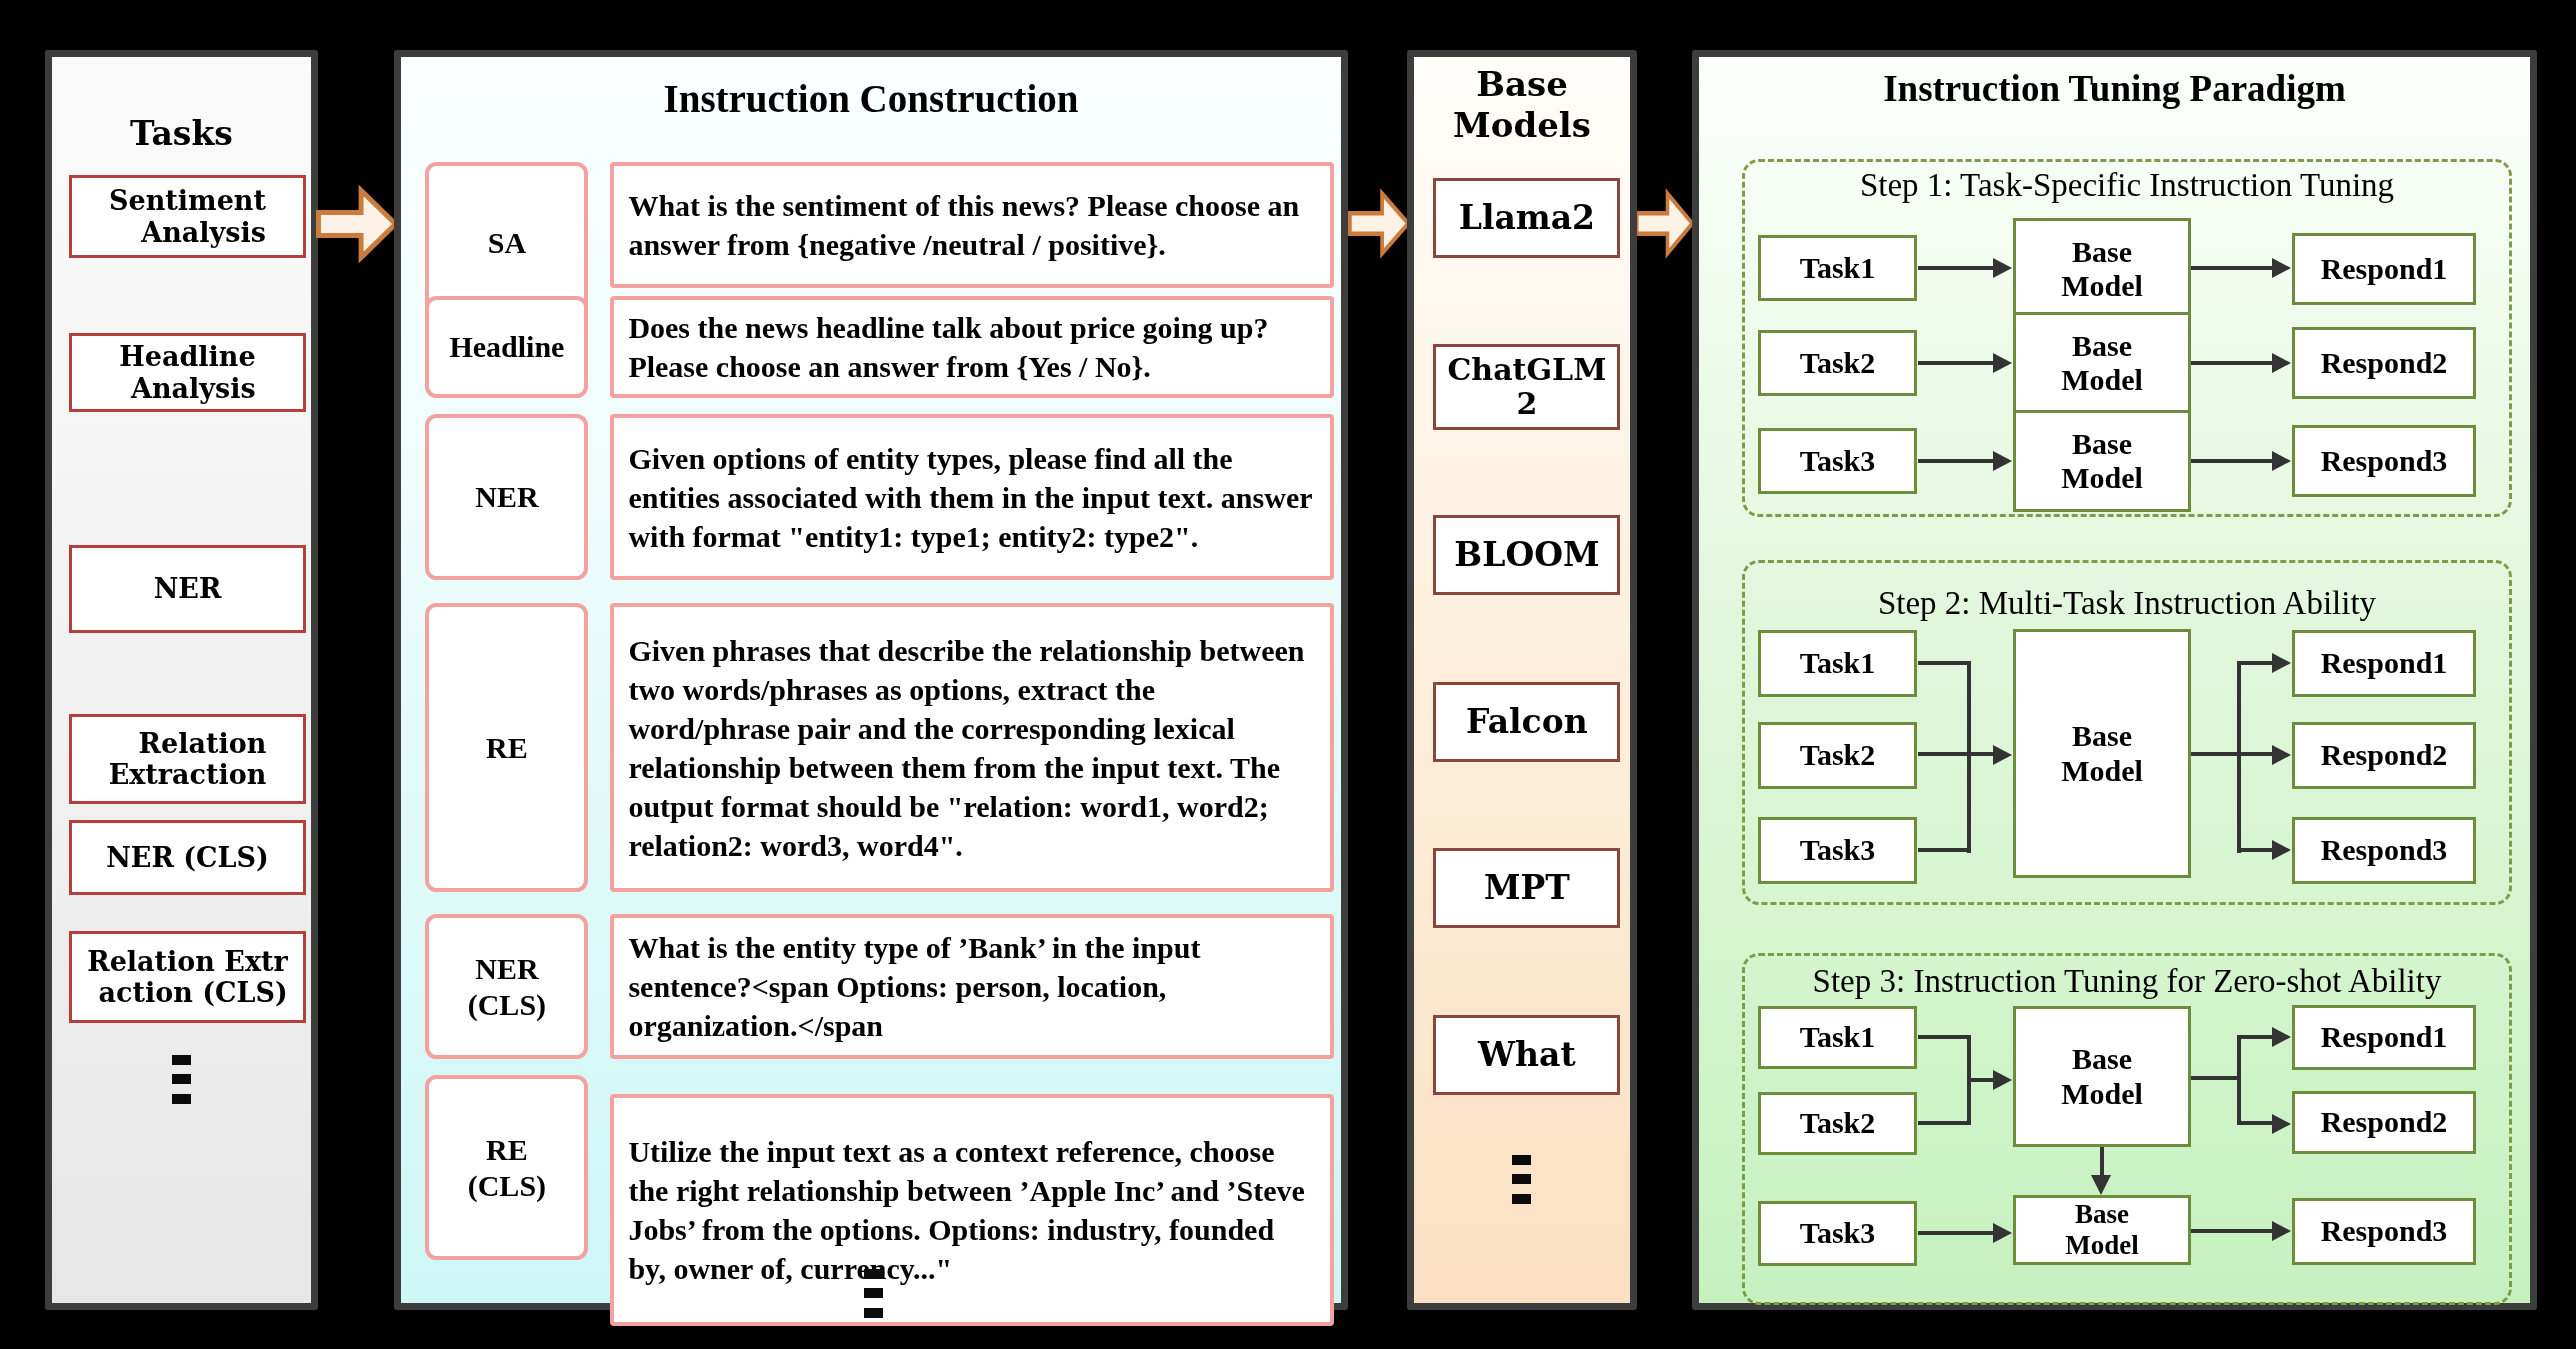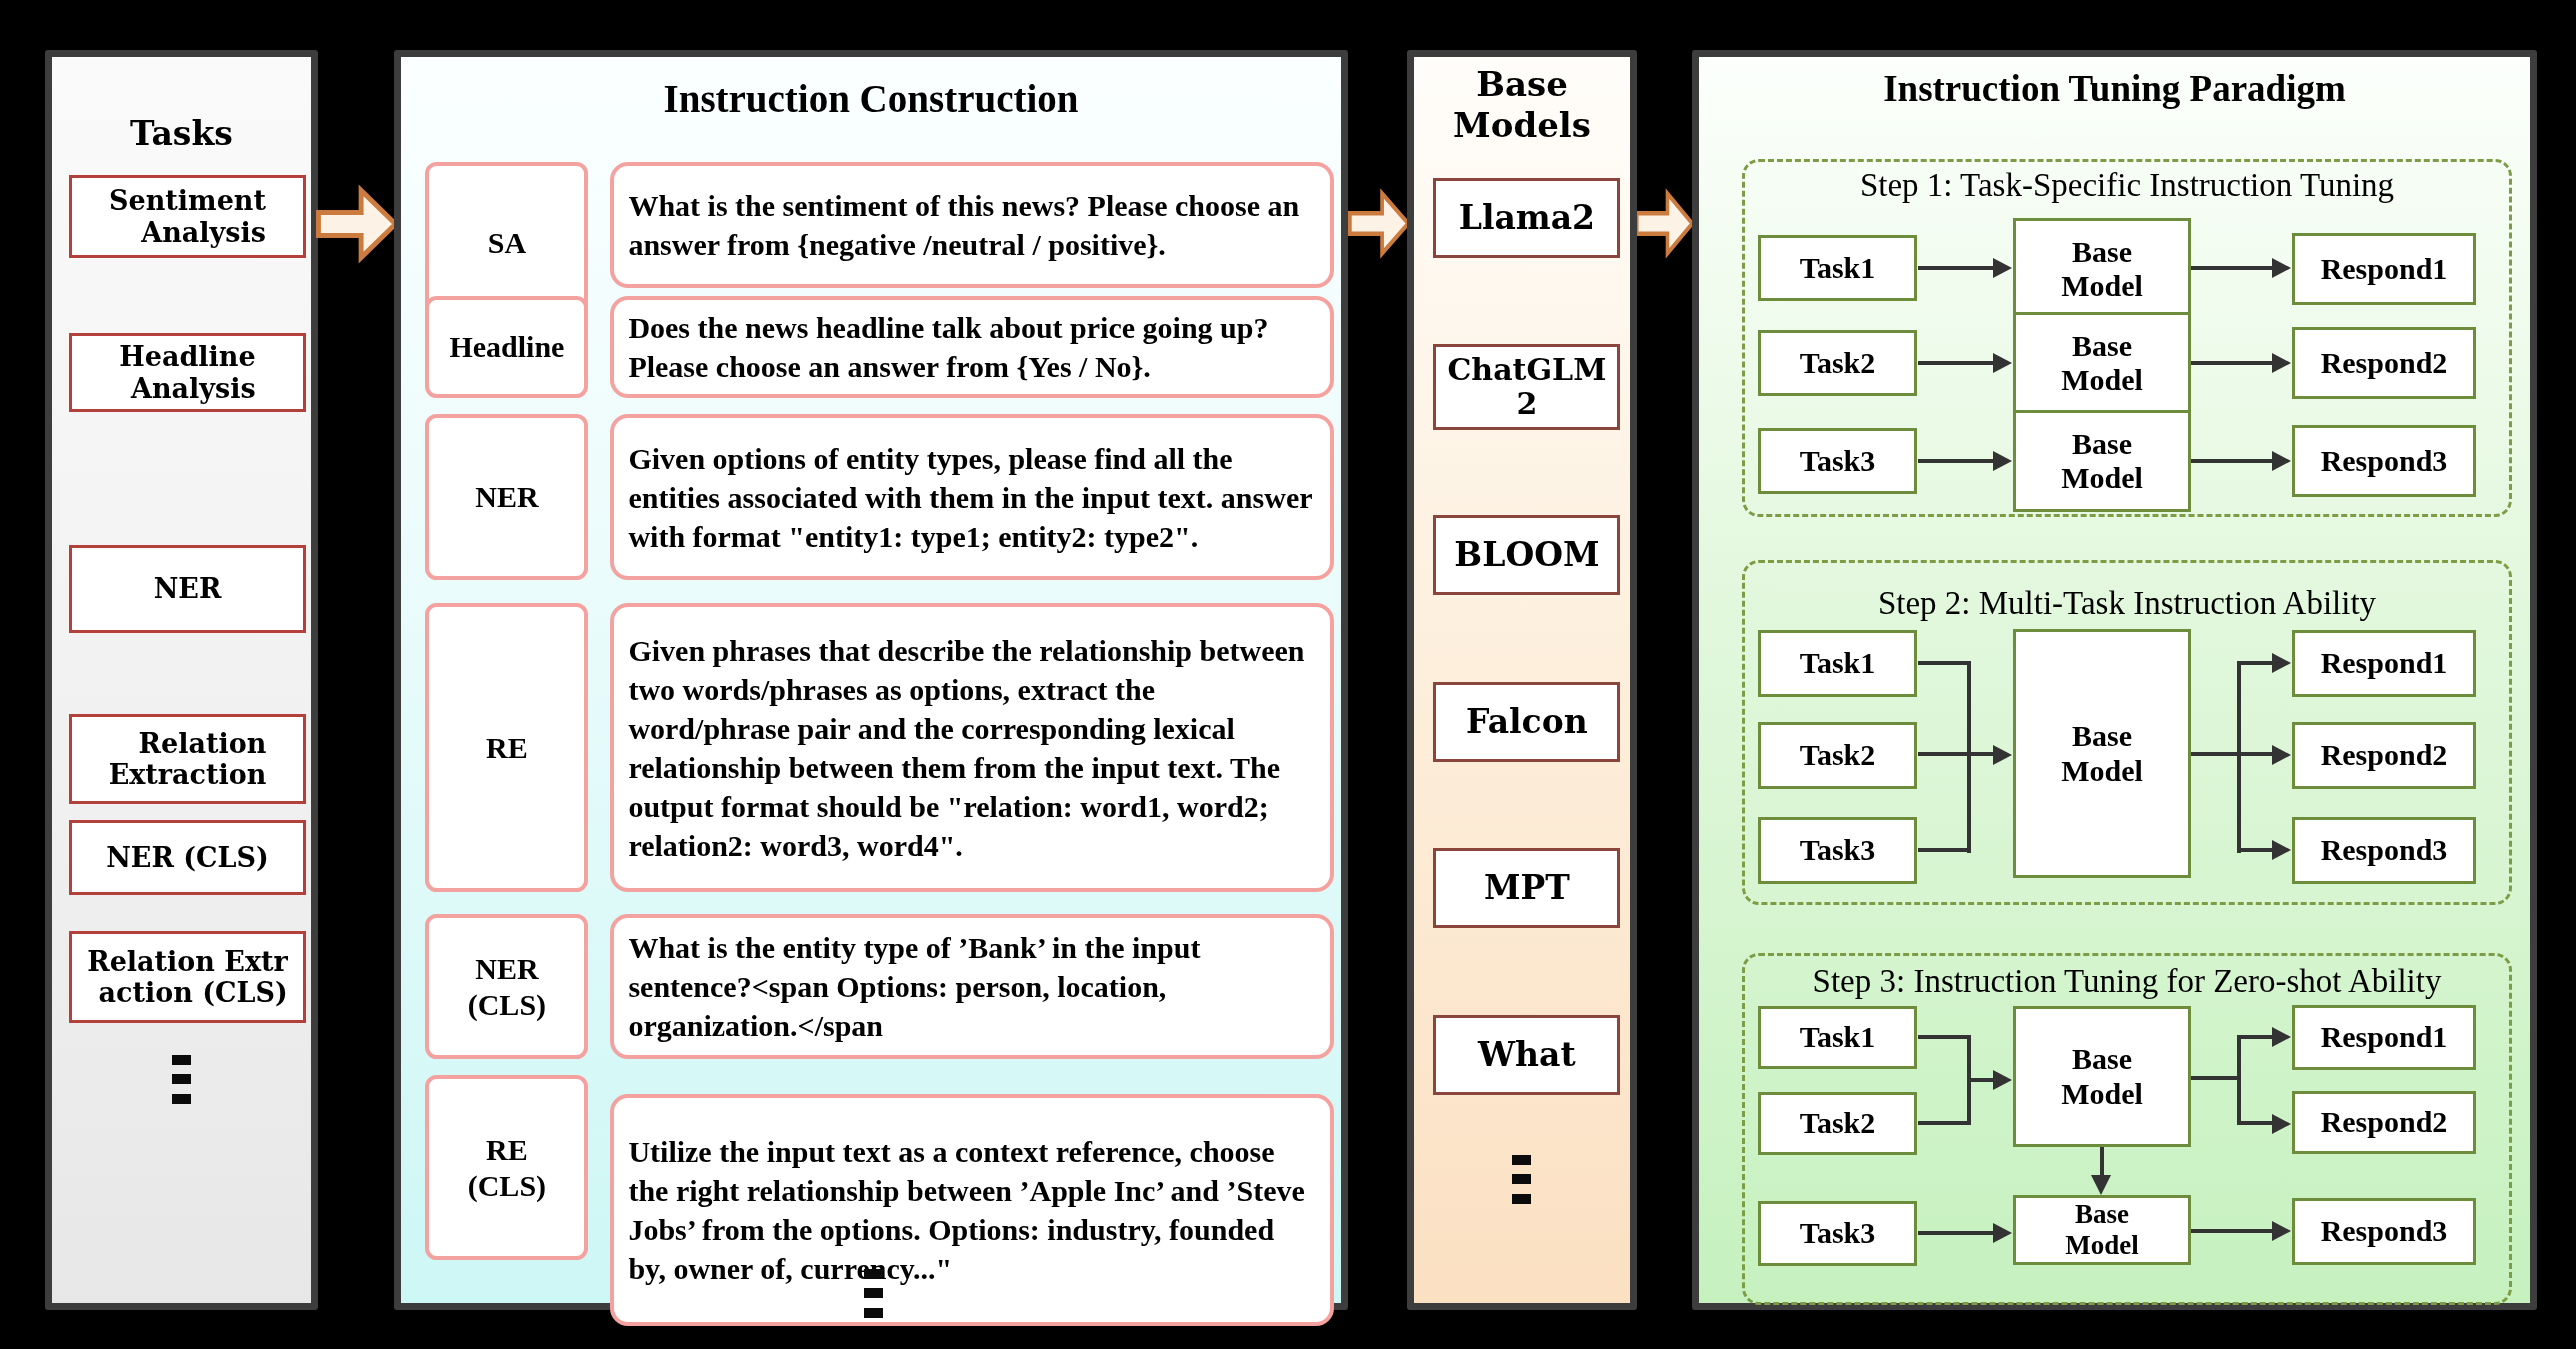--- a/index.html
+++ b/index.html
@@ -32,21 +32,21 @@
   .ic-panel{left:394px;top:50px;width:954px;height:1260px;
     background:linear-gradient(180deg,#fbffff 0%,#eefcfc 35%,#cdf7f5 100%);}
   .tag-box{
     position:absolute;left:24.4px;width:163px;background:#fff;
     border:4.3px solid #f4a2a0;border-radius:11.5px;
     display:flex;align-items:center;justify-content:center;text-align:center;
     font-weight:bold;font-size:30px;line-height:1.2;white-space:pre-line;
   }
   .text-box{
     position:absolute;left:209px;width:724px;background:#fff;
-    border:4.3px solid #f4a2a0;border-radius:18px;
+    border:4.3px solid #f4a2a0;border-radius:4px;
     display:flex;align-items:center;
     font-weight:bold;font-size:30px;line-height:39px;
     padding:0 14.4px;text-align:left;
   }
   
   .bm-panel{left:1407px;top:50px;width:230px;height:1260px;
     background:linear-gradient(180deg,#fffdfa 0%,#fdf0de 45%,#fbe0c2 100%);}
   .model-box{
     position:absolute;left:19.4px;width:187px;background:#fff;
     border:3.6px solid #8a463c;display:flex;align-items:center;justify-content:center;

